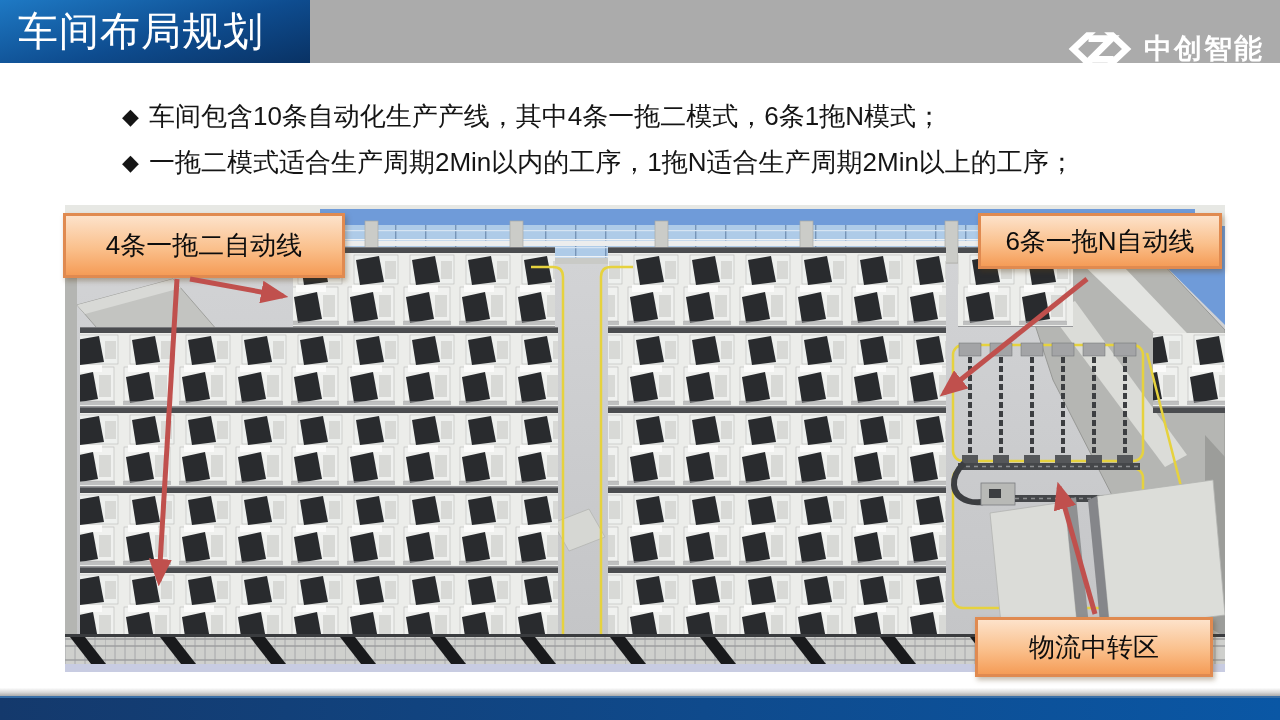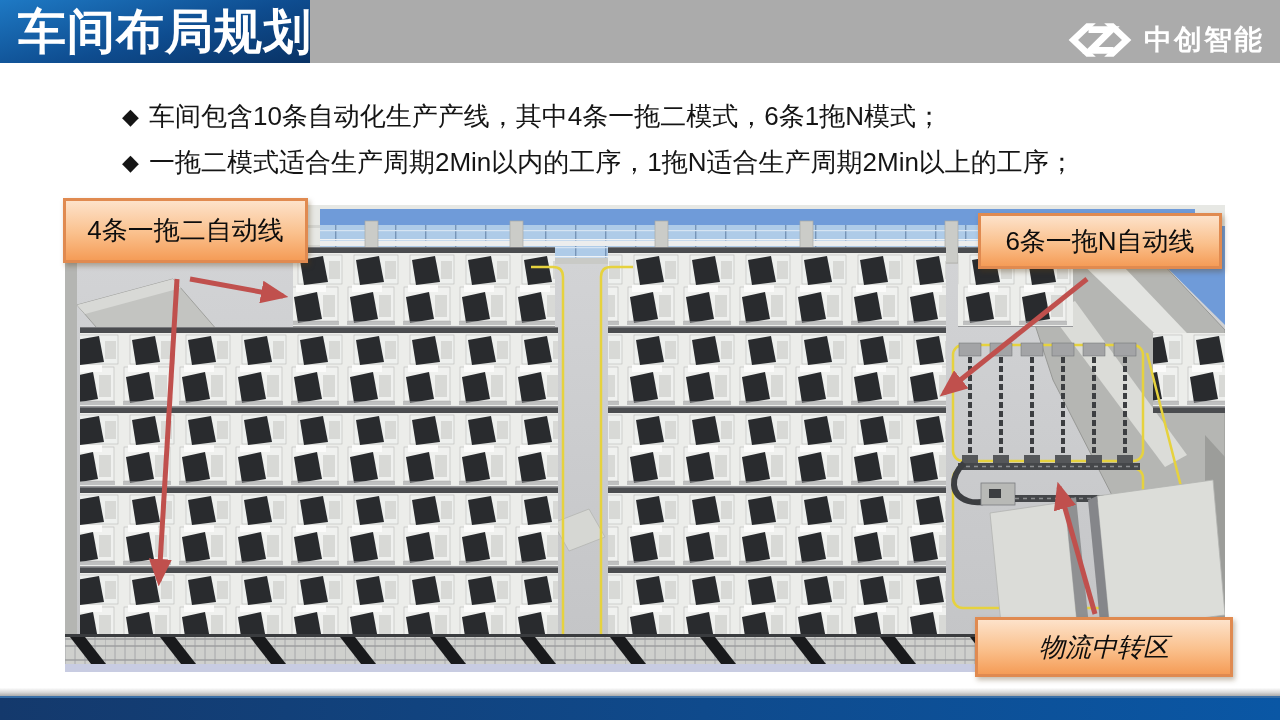--- a/index.html
+++ b/index.html
@@ -4,45 +4,45 @@
 <style>
   html,body{margin:0;padding:0;background:#fff;}
   .slide{position:relative;width:1280px;height:720px;background:#ffffff;overflow:hidden;
          font-family:"Liberation Sans","DejaVu Sans",sans-serif;}
 
   
   .hdr{position:absolute;left:0;top:0;width:1280px;height:63px;}
   .banner{position:absolute;left:0;top:0;width:310px;height:63px;
           background:linear-gradient(165deg,#1E79C4 0%,#0E4C8F 55%,#093264 100%);}
   .banner-title{position:absolute;left:18px;top:0;line-height:63px;color:#fff;
-          font-size:48px;font-weight:bold;letter-spacing:1px;white-space:nowrap;}
+          font-size:40px;font-weight:normal;letter-spacing:1px;white-space:nowrap;}
   .hdr-gray{position:absolute;left:310px;top:0;width:970px;height:63px;background:#ABABAB;}
-  .logo{position:absolute;right:16px;top:0;height:80px;display:flex;align-items:center;gap:8px;}
+  .logo{position:absolute;right:16px;top:9px;height:80px;display:flex;align-items:center;gap:8px;}
   .logo-mark{width:72px;height:46px;display:block;}
   .logo-text{color:#fff;font-size:28px;font-weight:bold;letter-spacing:2px;white-space:nowrap;}
 
   
   .bullet{position:absolute;left:122px;display:flex;align-items:center;gap:10px;color:#151515;
           font-size:26px;white-space:nowrap;}
   .bullet .bmark{font-size:22px;line-height:1;}
   .bullet-1{top:99px;}
   .bullet-2{top:145px;}
 
   
   .scene{position:absolute;left:65px;top:205px;width:1160px;height:467px;display:block;}
 
   
   .callout{position:absolute;display:flex;align-items:center;justify-content:center;
            font-size:26px;color:#0d0d0d;text-align:center;
            background:linear-gradient(180deg,#FDE2CA 0%,#FAC08C 55%,#F59C57 100%);
            border:3px solid #E08A50;box-sizing:border-box;
            box-shadow:2px 3px 5px rgba(90,60,20,0.35);white-space:nowrap;}
-  .callout-left{left:63px;top:198px;width:245px;height:65px;}
+  .callout-left{left:63px;top:213px;width:282px;height:65px;}
   .callout-right{left:978px;top:213px;width:244px;height:56px;}
-  .callout-bottom{left:975px;top:617px;width:258px;height:60px;font-style:italic;}
+  .callout-bottom{left:975px;top:617px;width:238px;height:60px;}
 
   
   .arrows{position:absolute;left:0;top:0;width:1280px;height:720px;pointer-events:none;}
 
   
   .footer-line{position:absolute;left:0;top:688px;width:1280px;height:8px;
                background:linear-gradient(180deg,#fdfdfd 0%,#d8d8d8 55%,#ababab 100%);}
   .footer-bar{position:absolute;left:0;top:696px;width:1280px;height:24px;
               background:linear-gradient(90deg,#14396C 0%,#0F4A8C 55%,#0A57A5 100%);
               border-top:2px solid #3a70a8;box-sizing:border-box;}

